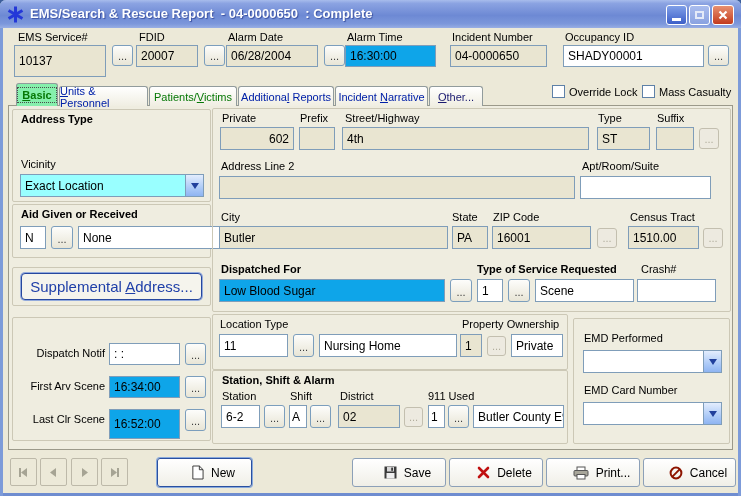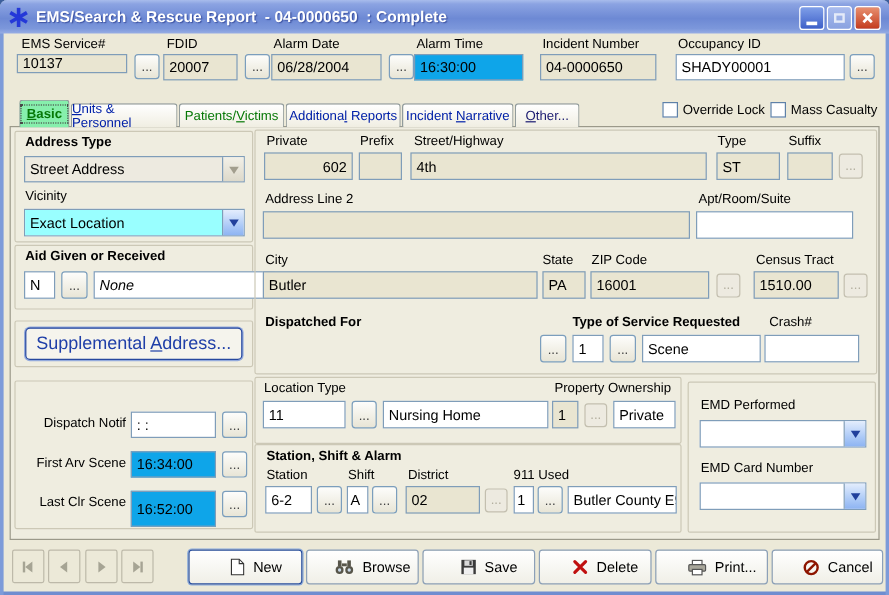--- a/index.html
+++ b/index.html
@@ -86,21 +86,21 @@
         <span class="max-glyph"></span>
       </div>
     <div class="wbtn close">
       <svg width="10" height="10" viewBox="0 0 10 10">
         <path d="M1.5 1.5 L8.5 8.5 M8.5 1.5 L1.5 8.5" stroke="#FFFFFF" stroke-width="2.2"></path>
       </svg>
     </div>
   </div>
 
   <span class="lbl" style="left:18px;top:31px;">EMS Service#</span>
-  <div class="fld ro" style="left:14px;top:45px;width:92px;height:16px;">10137</div>
+  <div class="fld ro" style="left:14px;top:45px;width:92px;height:32px;">10137</div>
   <div class="dots" style="left:112px;top:45px;width:21px;height:21px;">...</div>
 
   <span class="lbl" style="left:139px;top:31px;">FDID</span>
   <div class="fld ro" style="left:136px;top:45px;width:62px;height:22px;">20007</div>
   <div class="dots" style="left:204px;top:45px;width:21px;height:21px;">...</div>
 
   <span class="lbl" style="left:228px;top:31px;">Alarm Date</span>
   <div class="fld ro" style="left:226px;top:45px;width:92px;height:22px;">06/28/2004</div>
   <div class="dots" style="left:324px;top:45px;width:21px;height:21px;">...</div>
 
@@ -135,39 +135,33 @@
     <span><span></span><span class="key">O</span><span>ther...</span></span>
   </div>
 
   <span class="cb" style="left:552px;top:85px;"></span>
   <span class="lbl" style="left:569px;top:86px;">Override Lock</span>
   <span class="cb" style="left:642px;top:85px;"></span>
   <span class="lbl" style="left:659px;top:86px;">Mass Casualty</span>
 
   <div class="grp" style="left:12px;top:109px;width:199px;height:93px;"></div>
   <span class="lbl b" style="left:21px;top:113px;">Address Type</span>
-  <div class="combo dis" style="left:20px;top:130px;width:184px;height:22px;">
-    <div class="val">Street Address</div>
-    <div class="arr">
-        <i></i>
-      </div>
-  </div>
   <span class="lbl" style="left:21px;top:158px;">Vicinity</span>
   <div class="combo cy" style="left:20px;top:174px;width:184px;height:23px;">
     <div class="val">Exact Location</div>
     <div class="arr">
         <i></i>
       </div>
   </div>
 
   <div class="grp" style="left:12px;top:204px;width:199px;height:54px;"></div>
   <span class="lbl b" style="left:21px;top:208px;">Aid Given or Received</span>
   <div class="fld" style="left:20px;top:226px;width:26px;height:23px;">N</div>
   <div class="dots" style="left:51px;top:226px;width:22px;height:23px;">...</div>
-  <div class="fld" style="left:78px;top:226px;width:151px;height:23px;font-style:italic;">None</div>
+  <div class="fld" style="left:78px;top:226px;width:151px;height:23px;">None</div>
 
   <div class="grp" style="left:12px;top:267px;width:199px;height:39px;"></div>
   <div class="supp-btn" style="left:21px;top:273px;width:181px;height:27px;">
     <span><span>Supplemental </span><span class="key">A</span><span>ddress...</span></span>
   </div>
 
   <div class="grp" style="left:12px;top:317px;width:199px;height:124px;"></div>
   <span class="lbl" style="left:12px;top:347px;width:93px;text-align:right;">Dispatch Notif</span>
   <div class="fld" style="left:109px;top:343px;width:71px;height:22px;">: :</div>
   <div class="dots" style="left:185px;top:343px;width:21px;height:22px;">...</div>
@@ -202,20 +196,21 @@
   <span class="lbl" style="left:452px;top:211px;">State</span>
   <div class="fld ro" style="left:452px;top:226px;width:36px;height:23px;">PA</div>
   <span class="lbl" style="left:493px;top:211px;">ZIP Code</span>
   <div class="fld ro" style="left:492px;top:226px;width:99px;height:23px;">16001</div>
   <div class="dots dis" style="left:597px;top:228px;width:20px;height:20px;">...</div>
   <span class="lbl" style="left:630px;top:211px;">Census Tract</span>
   <div class="fld ro" style="left:628px;top:226px;width:71px;height:23px;">1510.00</div>
   <div class="dots dis" style="left:703px;top:228px;width:20px;height:20px;">...</div>
 
   <span class="lbl b" style="left:221px;top:263px;">Dispatched For</span>
+  <div class="fld cy" style="left:219px;top:279px;width:226px;height:23px;">Low Blood Sugar</div>
   <div class="dots" style="left:450px;top:279px;width:22px;height:23px;">...</div>
   <span class="lbl b" style="left:477px;top:263px;">Type of Service Requested</span>
   <div class="fld" style="left:477px;top:279px;width:26px;height:23px;">1</div>
   <div class="dots" style="left:508px;top:279px;width:22px;height:23px;">...</div>
   <div class="fld" style="left:535px;top:279px;width:99px;height:23px;">Scene</div>
   <span class="lbl" style="left:641px;top:263px;">Crash#</span>
   <div class="fld" style="left:637px;top:279px;width:79px;height:23px;"></div>
 
   <div class="grp" style="left:212px;top:314px;width:356px;height:56px;"></div>
   <span class="lbl" style="left:220px;top:318px;">Location Type</span>
@@ -286,34 +281,20 @@
       </svg>
   </div>
 
   <div class="btn default" style="left:157px;width:95px;">
     <svg width="13" height="15" viewBox="0 0 14 16">
       <path d="M2 1 h7 l4 4 v10 h-11 z" fill="#FFFFFF" stroke="#333333"></path>
       <path d="M9 1 v4 h4" fill="none" stroke="#333333"></path>
     </svg>
     <span>New</span>
   </div>
-  <div class="btn" style="left:255px;width:94px;">
-    <svg width="16" height="13" viewBox="0 0 16 13">
-      <g fill="#57554A">
-          <rect x="2.6" y="1" width="3" height="5"></rect>
-          <rect x="10.4" y="1" width="3" height="5"></rect>
-          <rect x="6" y="3.5" width="4" height="2.4"></rect>
-          <circle cx="4" cy="9" r="3.3"></circle>
-          <circle cx="12" cy="9" r="3.3"></circle>
-        </g>
-      <circle cx="4" cy="9" r="1.4" fill="#C9D8E8"></circle>
-        <circle cx="12" cy="9" r="1.4" fill="#C9D8E8"></circle>
-    </svg>
-    <span>Browse</span>
-  </div>
   <div class="btn" style="left:352px;width:94px;">
     <svg width="13" height="13" viewBox="0 0 13 13">
       <rect x="0.5" y="0.5" width="12" height="12" fill="#3A3A3A"></rect>
       <rect x="3" y="1" width="7" height="4.5" fill="#D8D8D8"></rect>
         <rect x="7.2" y="1.6" width="1.8" height="3.2" fill="#3A3A3A"></rect>
       <rect x="2.5" y="7" width="8" height="5.5" fill="#EFEFEF"></rect>
     </svg>
     <span>Save</span>
   </div>
   <div class="btn" style="left:449px;width:94px;">

